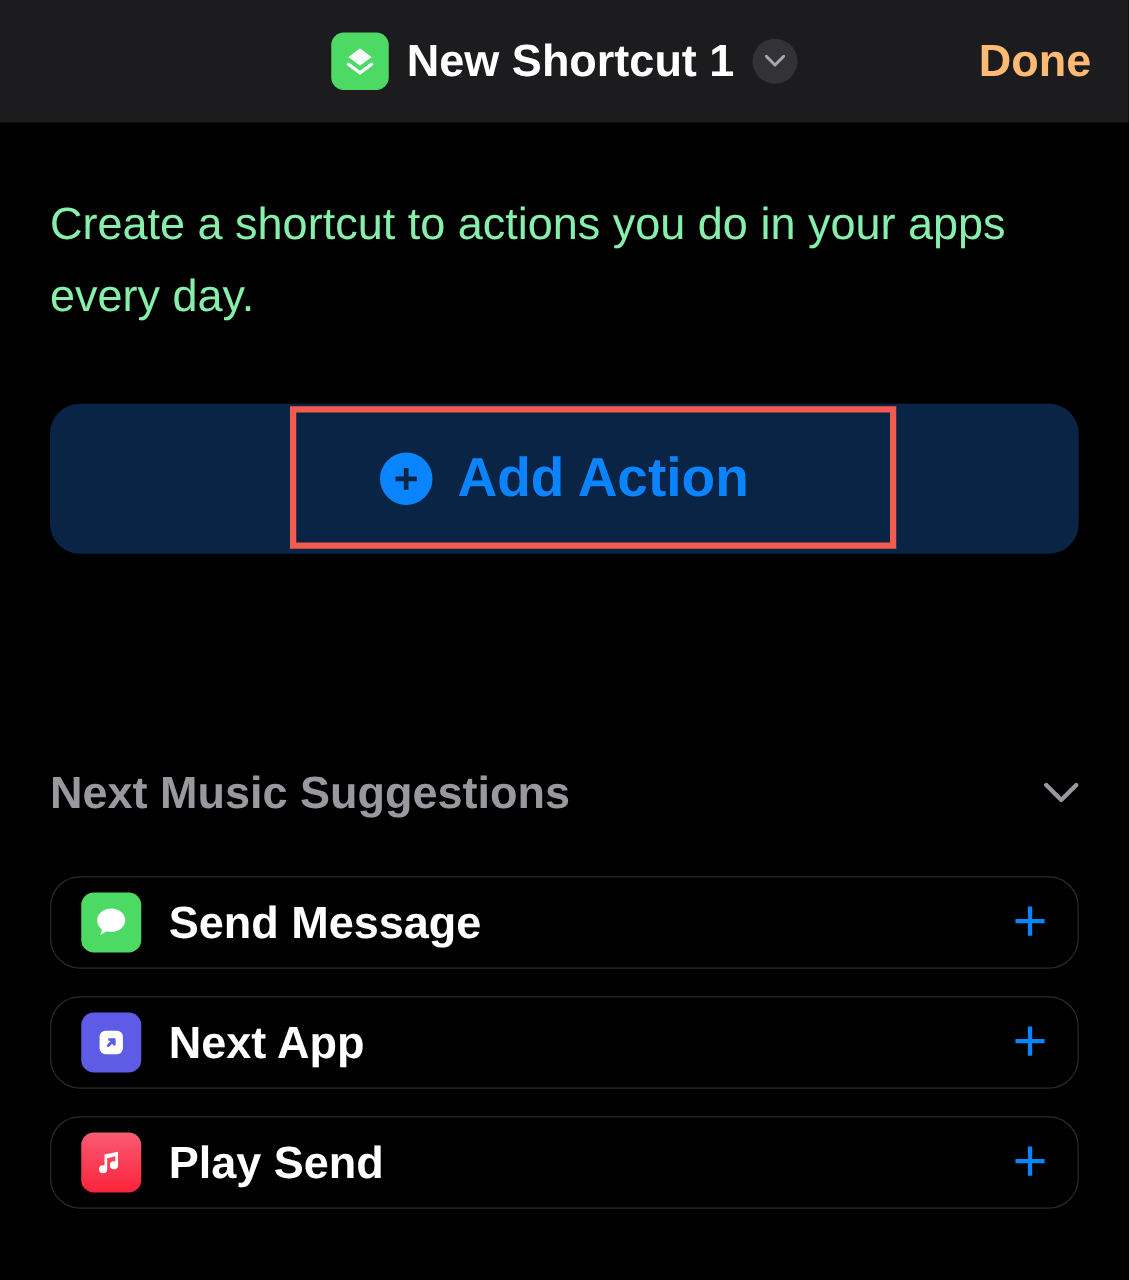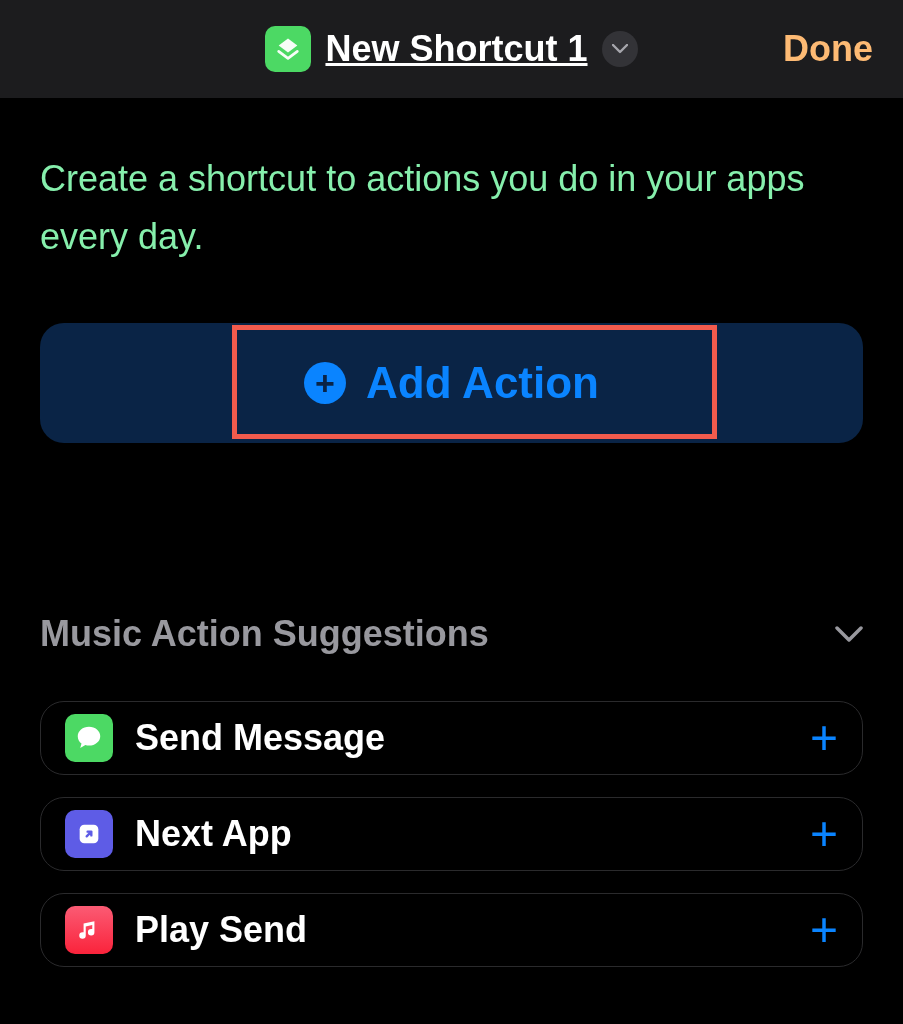--- a/index.html
+++ b/index.html
@@ -5,21 +5,20 @@
   * { box-sizing: border-box; margin: 0; padding: 0; }
   html, body { width: 903px; height: 1024px; background: #000; font-family: -apple-system, "SF Pro Text", "Helvetica Neue", Arial, sans-serif; color: #fff; }
   
   .header {
     height: 98px;
     background: #1c1c1e;
     display: flex;
     align-items: center;
     justify-content: center;
     position: relative;
-    text-decoration: underline;
   }
   .title-group {
     display: flex;
     align-items: center;
     gap: 14px;
   }
   .app-icon {
     width: 46px;
     height: 46px;
     background: #4cd964;
@@ -191,21 +190,21 @@
   <p class="instruction">Create a shortcut to actions you do in your apps every day.</p>
 
   <button class="add-action-btn">
     <span class="plus-circle">+</span>
     <span class="add-action-label">Add Action</span>
     <span class="highlight-box"></span>
   </button>
 
   <div class="suggestions">
     <div class="section-header">
-      <span class="section-title">Music Action Suggestions</span>
+      <span class="section-title">Next Music Suggestions</span>
       <svg width="28" height="16" viewBox="0 0 28 16">
         <path d="M2 2 L14 14 L26 2" stroke="#98989e" stroke-width="3.5" fill="none" stroke-linecap="round" stroke-linejoin="round"></path>
       </svg>
     </div>
 
     <div class="suggestion-list">
 
       <div class="row">
         <div class="row-icon icon-messages">
           <svg width="30" height="30" viewBox="0 0 24 24">

